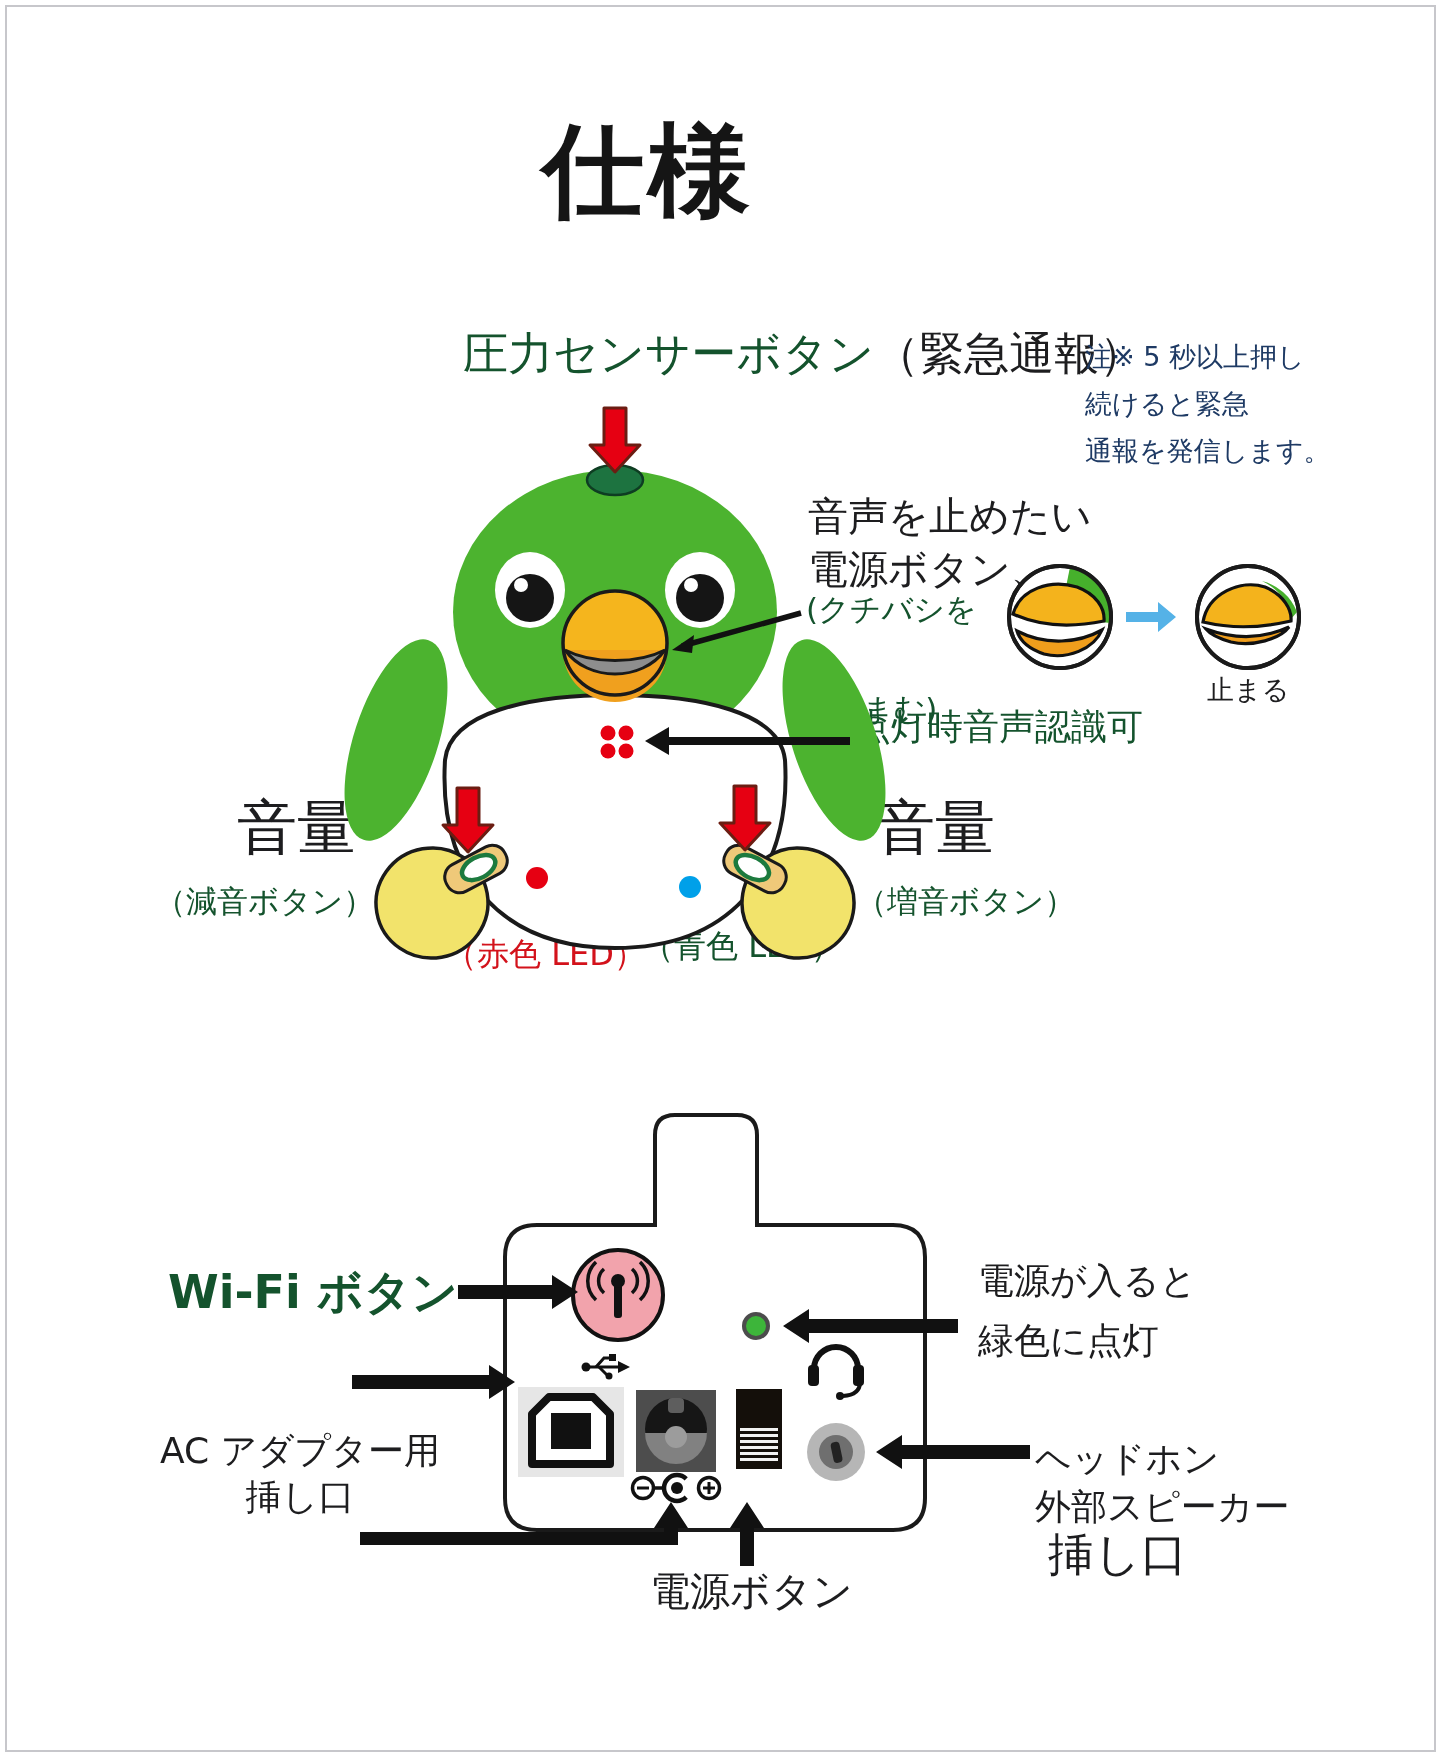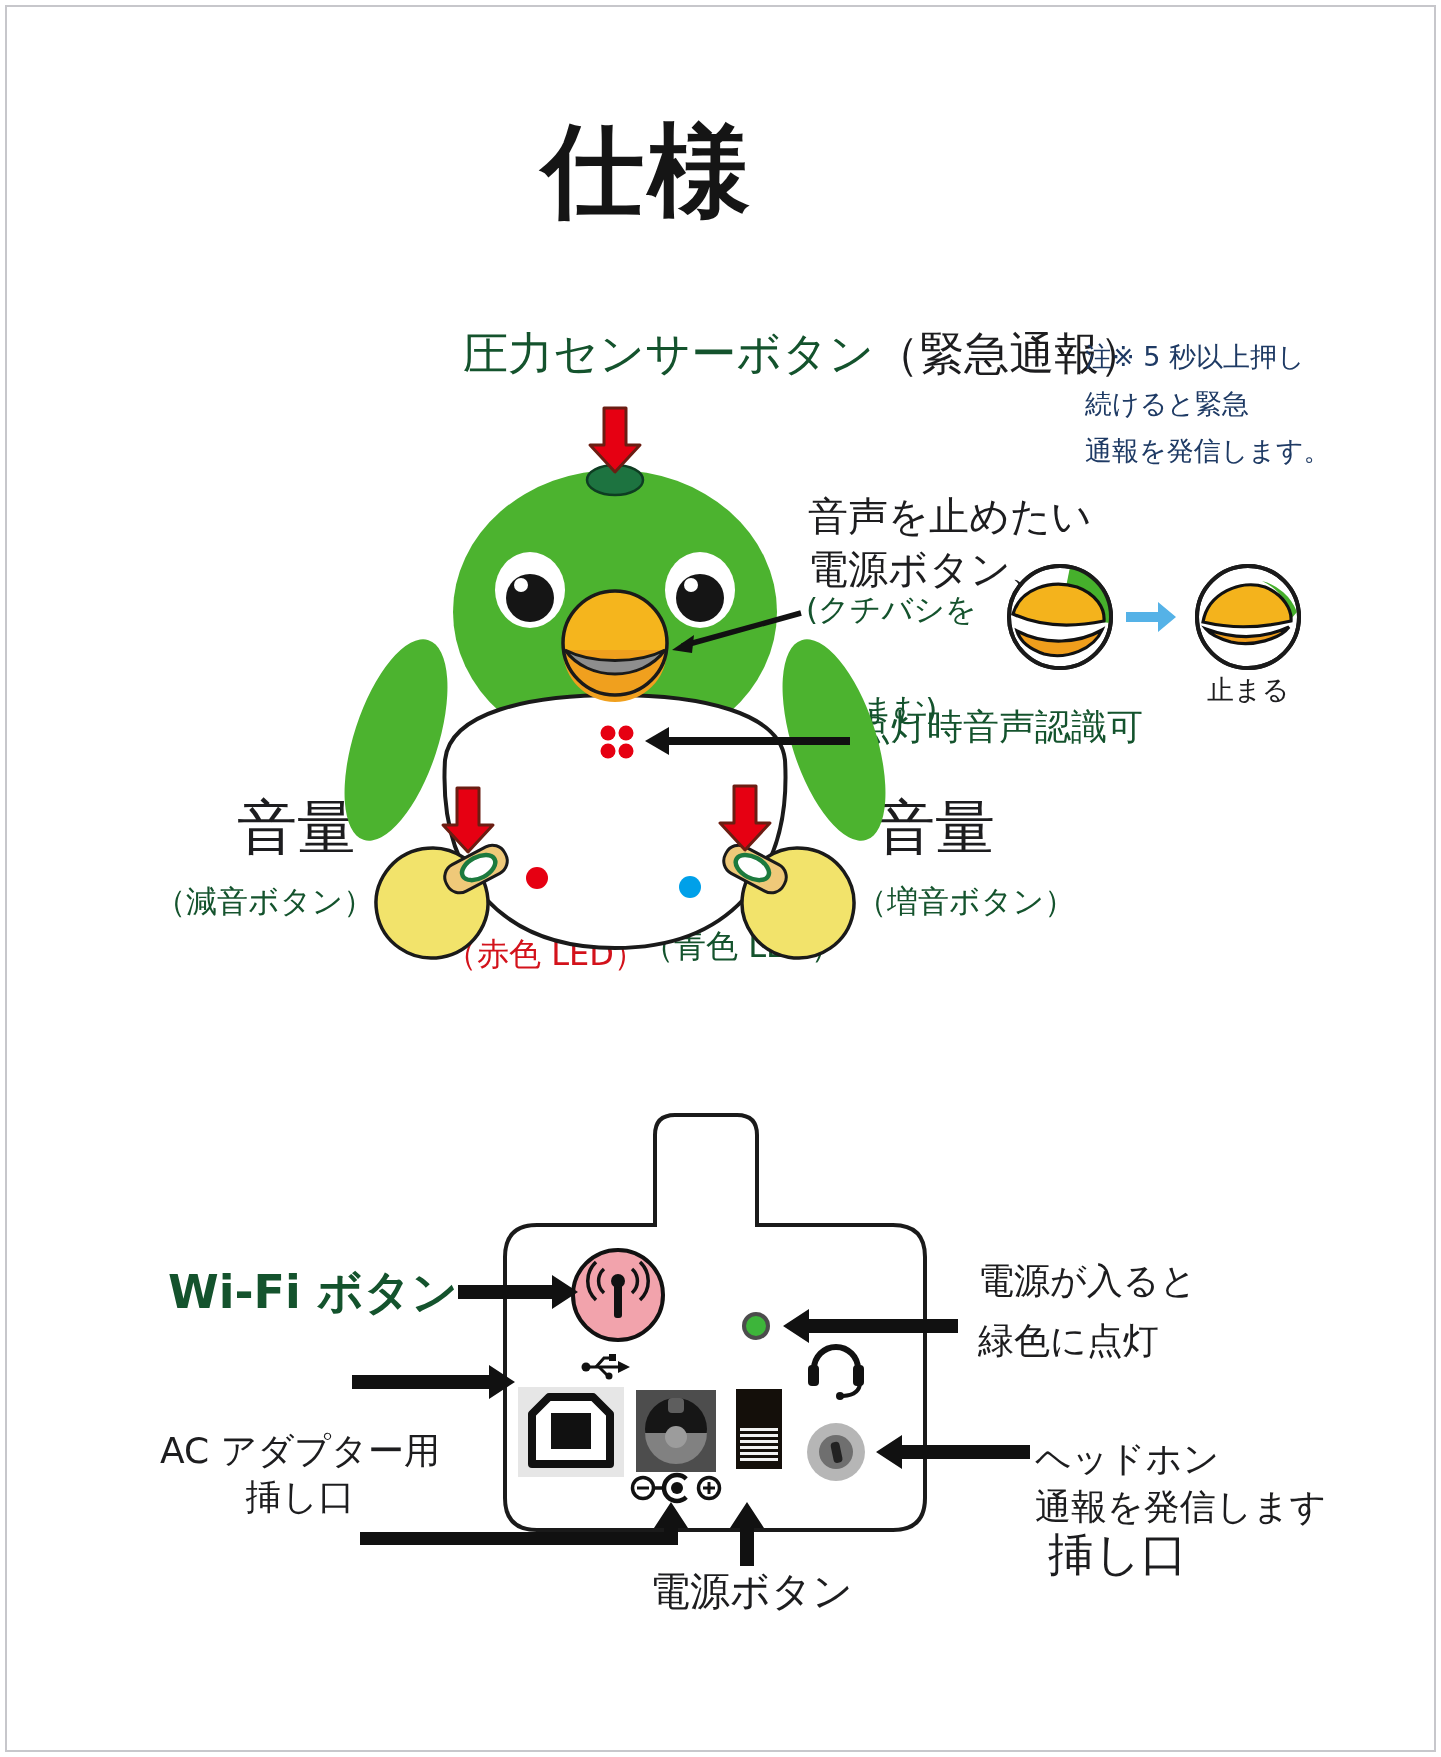--- a/index.html
+++ b/index.html
@@ -46,21 +46,21 @@
   <div class="lbl redtxt" style="left:445px;top:936px;font-size:32px;">（赤色 LED）</div>
   <div class="lbl blue" style="left:642px;top:928px;font-size:32px;">（青色 LED）</div>
 
   <div class="lbl blue b" style="left:168px;top:1266px;font-size:46px;">Wi-Fi ボタン</div>
   <div class="lbl" style="left:140px;top:1430px;width:320px;text-align:center;font-size:36px;">AC アダプター用</div>
   <div class="lbl" style="left:140px;top:1476px;width:320px;text-align:center;font-size:36px;">挿し口</div>
   <div class="lbl" style="left:650px;top:1568px;font-size:40px;">電源ボタン</div>
   <div class="lbl" style="left:978px;top:1260px;font-size:36px;">電源が入ると</div>
   <div class="lbl" style="left:978px;top:1320px;font-size:36px;">緑色に点灯</div>
   <div class="lbl" style="left:1035px;top:1438px;font-size:36px;">ヘッドホン</div>
-  <div class="lbl" style="left:1035px;top:1486px;font-size:36px;">通報を発信します</div>
+  <div class="lbl" style="left:1035px;top:1486px;font-size:36px;">外部スピーカー</div>
   <div class="lbl" style="left:1048px;top:1528px;font-size:46px;">挿し口</div>
   <div class="lbl b" style="left:524px;top:1354px;font-size:26px;">USB</div>
   <div class="lbl b" style="left:634px;top:1351px;font-size:29px;letter-spacing:-1px;">DC 5V</div>
   <div class="lbl b" style="left:740px;top:1351px;font-size:29px;">ON</div>
   <div class="lbl b" style="left:731px;top:1470px;font-size:29px;">OFF</div>
 
   <svg width="1441" height="1757" viewBox="0 0 1441 1757">
 
     <g>
       <ellipse cx="396" cy="740" rx="42" ry="105" fill="#4cb32f" transform="rotate(18 396 740)"></ellipse>

